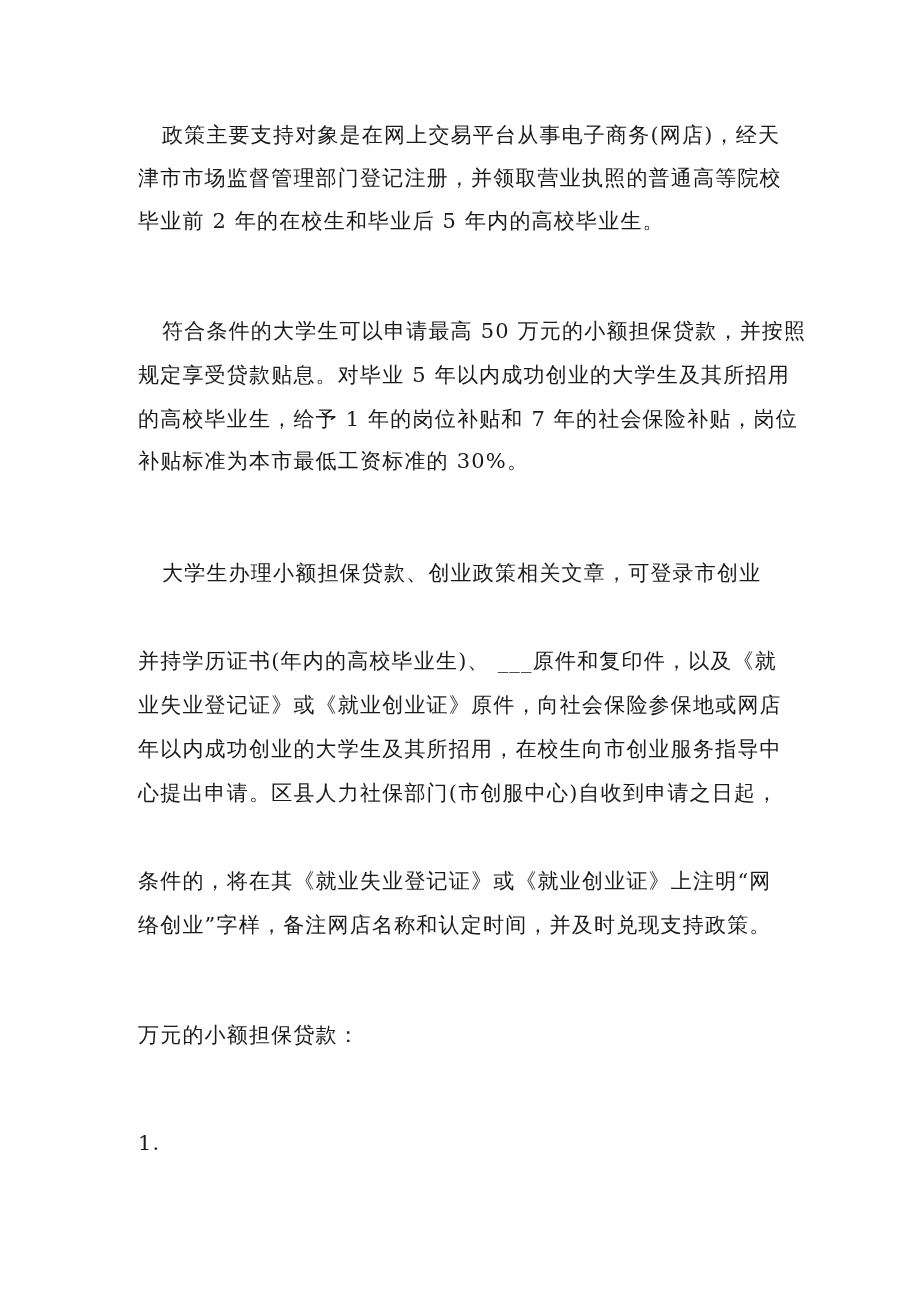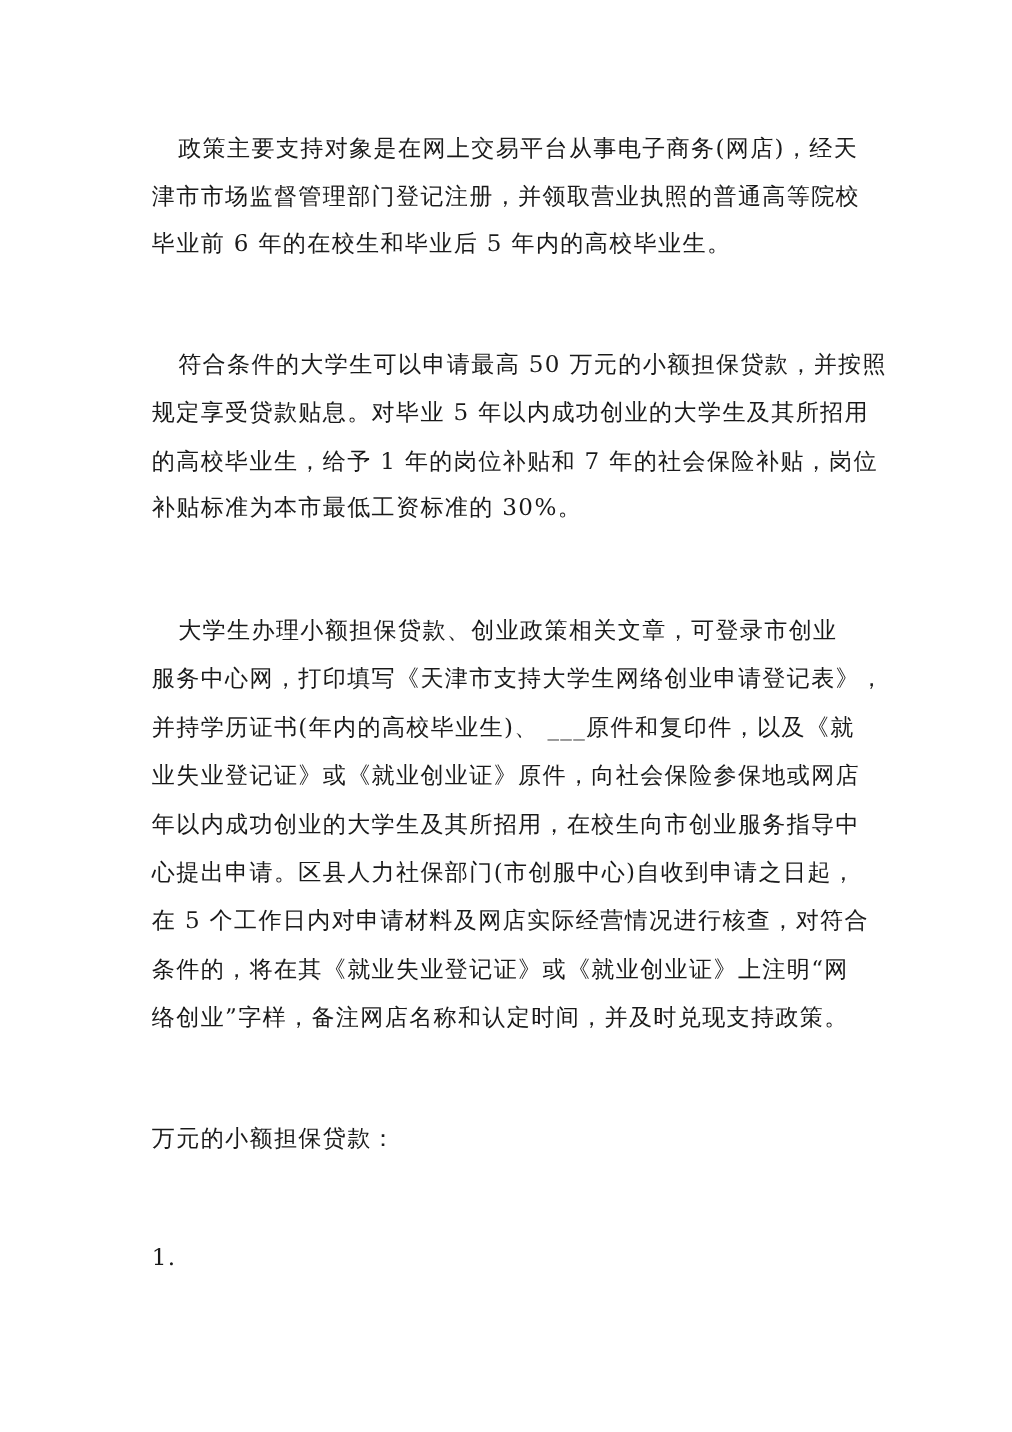--- a/index.html
+++ b/index.html
@@ -32,33 +32,31 @@
     }
     .indent { left: 162px; }
   </style>
 </head>
 <body>
 
 <div class="page">
 
   <div class="line indent" style="top:122px">政策主要支持对象是在网上交易平台从事电子商务(网店)，经天</div>
   <div class="line" style="top:165px">津市市场监督管理部门登记注册，并领取营业执照的普通高等院校</div>
-  <div class="line" style="top:208px">毕业前 6 年的在校生和毕业后 5 年内的高校毕业生。</div>
+  <div class="line" style="top:208px">毕业前 2 年的在校生和毕业后 5 年内的高校毕业生。</div>
 
   <div class="line indent" style="top:318px">符合条件的大学生可以申请最高 50 万元的小额担保贷款，并按照</div>
   <div class="line" style="top:362px">规定享受贷款贴息。对毕业 5 年以内成功创业的大学生及其所招用</div>
   <div class="line" style="top:406px">的高校毕业生，给予 1 年的岗位补贴和 7 年的社会保险补贴，岗位</div>
   <div class="line" style="top:448px">补贴标准为本市最低工资标准的 30%。</div>
 
   <div class="line indent" style="top:560px">大学生办理小额担保贷款、创业政策相关文章，可登录市创业</div>
-  <div class="line" style="top:604px">服务中心网，打印填写《天津市支持大学生网络创业申请登记表》，</div>
   <div class="line" style="top:648px">并持学历证书(年内的高校毕业生)、 ___原件和复印件，以及《就</div>
   <div class="line" style="top:692px">业失业登记证》或《就业创业证》原件，向社会保险参保地或网店</div>
   <div class="line" style="top:736px">年以内成功创业的大学生及其所招用，在校生向市创业服务指导中</div>
   <div class="line" style="top:780px">心提出申请。区县人力社保部门(市创服中心)自收到申请之日起，</div>
-  <div class="line" style="top:824px">在 5 个工作日内对申请材料及网店实际经营情况进行核查，对符合</div>
   <div class="line" style="top:868px">条件的，将在其《就业失业登记证》或《就业创业证》上注明“网</div>
   <div class="line" style="top:912px">络创业”字样，备注网店名称和认定时间，并及时兑现支持政策。</div>
 
   <div class="line" style="top:1022px">万元的小额担保贷款：</div>
   <div class="line" style="top:1130px">1.</div>
 
 </div>
 
 </body></html>

